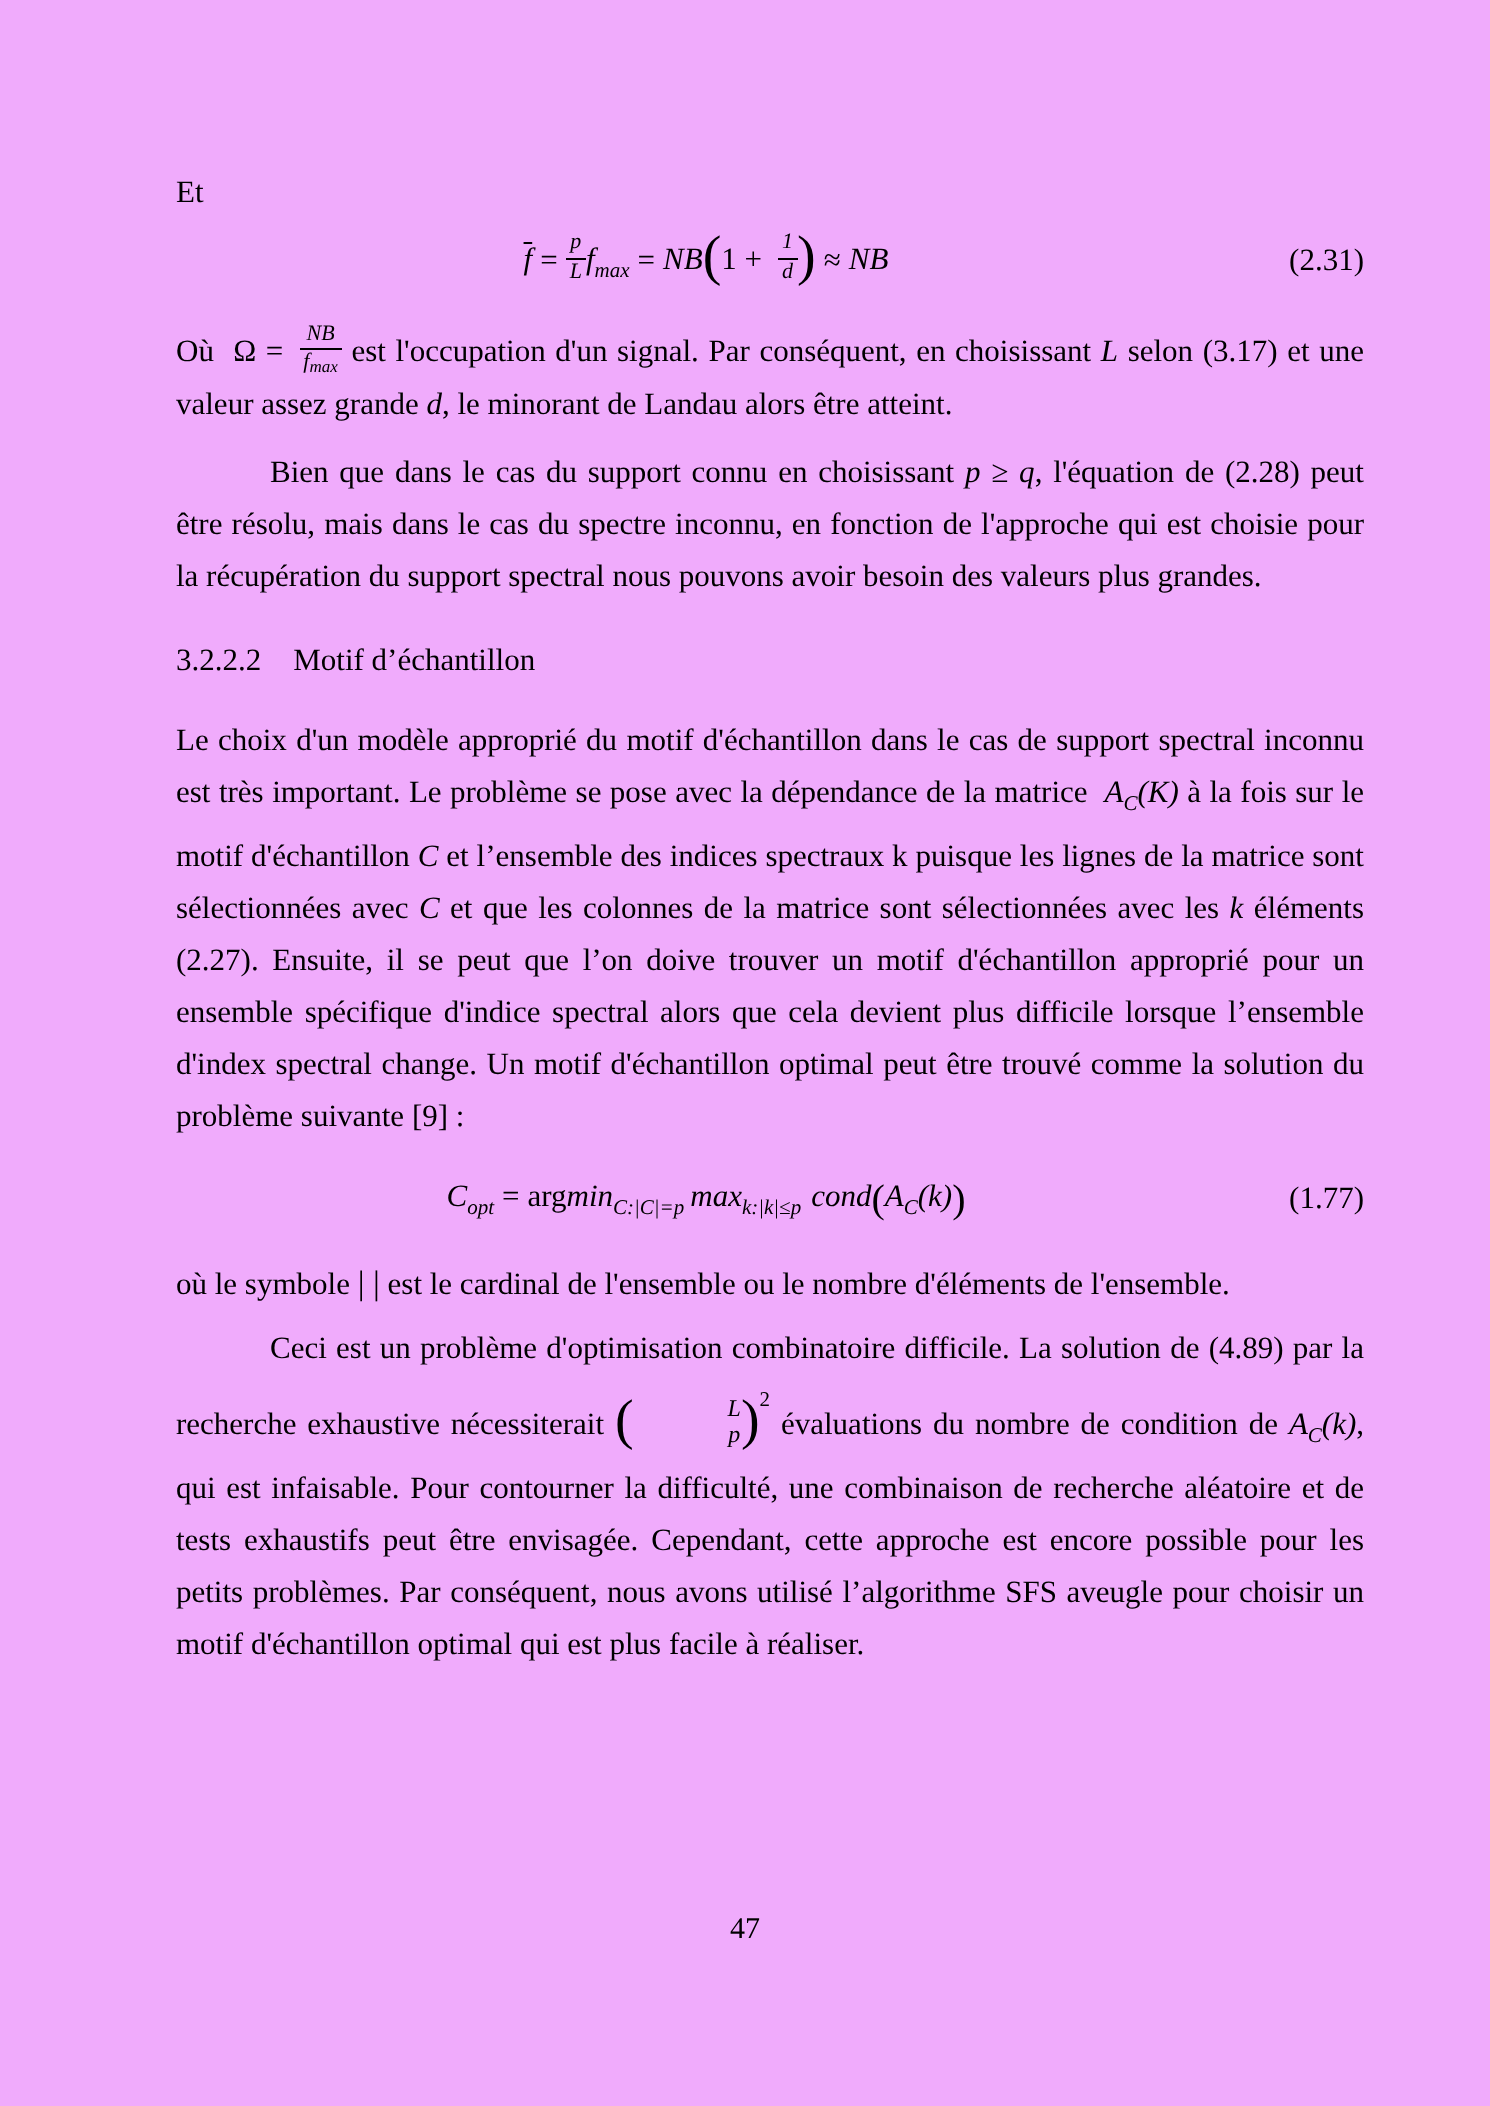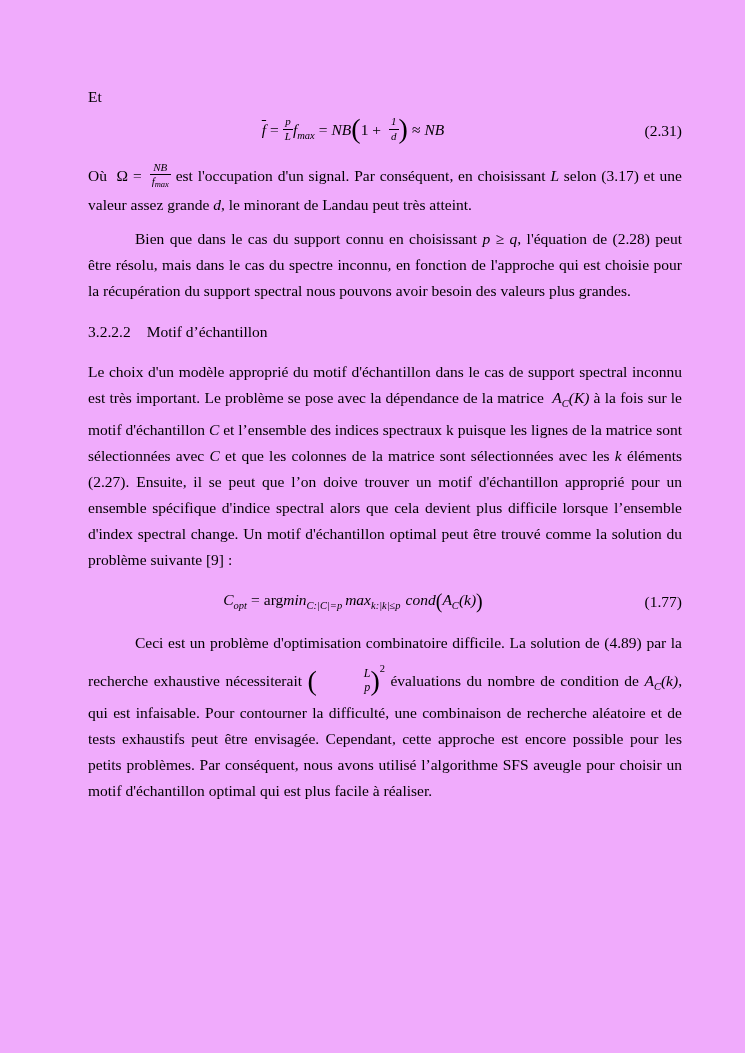--- a/index.html
+++ b/index.html
@@ -53,34 +53,36 @@
           </span><span class="mi">f</span><span class="msub">max</span><span class="mo">=</span><span class="mi">NB</span><span class="bigp">(</span><span>1 +</span><span class="mo"></span><span class="ifrac mi">
             <span class="num">1</span>
             <span class="den">d</span>
           </span><span class="bigp">)</span><span class="mo">≈</span><span class="mi">NB</span></span>
       <span class="eqtag">(2.31)</span>
     </div>
 
     <p id="para1"><span>Où&nbsp; Ω =</span><span class="mo"></span><span class="ifrac mi">
           <span class="num">NB</span>
           <span class="den"><span>f</span><span style="font-size:8.5px;vertical-align:-2px;">max</span></span>
-        </span><span>&nbsp;est l'occupation d'un signal. Par conséquent, en choisissant </span><span class="mi">L</span><span> selon (3.17) et une valeur assez grande </span><span class="mi">d</span><span>, le minorant de Landau peut très atteint.</span></p>
+        </span><span>&nbsp;est l'occupation d'un signal. Par conséquent, en choisissant </span><span class="mi">L</span><span> selon (3.17) et une valeur assez grande </span><span class="mi">d</span><span>, le minorant de Landau alors être atteint.</span></p>
 
     <p id="para2" class="indent"><span>Bien que dans le cas du support connu en choisissant </span><span class="mi">p ≥ q</span><span>, l'équation de (2.28) peut être résolu, mais dans le cas du spectre inconnu, en fonction de l'approche qui est choisie pour la récupération du support spectral nous pouvons avoir besoin des valeurs plus grandes.</span></p>
 
     <h3 id="heading"><span class="hnum">3.2.2.2</span><span>Motif d’échantillon</span></h3>
 
     <p id="para3"><span>Le choix d'un modèle approprié du motif d'échantillon dans le cas de support spectral inconnu est très important. Le problème se pose avec la dépendance de la matrice&nbsp; </span><span class="mi">A</span><span class="msub">C</span><span class="mi">(K)</span><span> à la fois sur le motif d'échantillon </span><span class="mi">C</span><span> et l’ensemble des indices spectraux k puisque les lignes de la matrice sont sélectionnées avec </span><span class="mi">C</span><span> et que les colonnes de la matrice sont sélectionnées avec les </span><span class="mi">k</span><span> éléments (2.27). Ensuite, il se peut que l’on doive trouver un motif d'échantillon approprié pour un ensemble spécifique d'indice spectral alors que cela devient plus difficile lorsque l’ensemble d'index spectral change. Un motif d'échantillon optimal peut être trouvé comme la solution du problème suivante [9] :</span></p>
 
     <div class="eqrow" id="eq320">
       <span class="formula"><span class="mi">C</span><span class="msub">opt</span><span class="mo">=</span><span>arg</span><span class="mi">min</span><span class="msub">C:|C|=p</span><span class="mi" style="margin-left:3px;">max</span><span class="msub">k:|k|≤p</span><span class="mi" style="margin-left:5px;">cond</span><span class="medp">(</span><span class="mi">A</span><span class="msub">C</span><span class="mi">(k)</span><span class="medp">)</span></span>
       <span class="eqtag">(1.77)</span>
     </div>
 
+    <p id="para4"><span>où le symbole </span><span style="font-size:17px;">| |</span><span> est le cardinal de l'ensemble ou le nombre d'éléments de l'ensemble.</span></p>
 
     <p id="para5" class="indent"><span>Ceci est un problème d'optimisation combinatoire difficile. La solution de (4.89) par la recherche exhaustive nécessiterait </span><span class="bigp">(</span><span class="binom">
           <span>L</span>
           <span>p</span>
         </span><span class="bigp">)</span><span class="supexp">2</span><span> évaluations du nombre de condition de </span><span class="mi">A</span><span class="msub">C</span><span class="mi">(k)</span><span>, qui est infaisable. Pour contourner la difficulté, une combinaison de recherche aléatoire et de tests exhaustifs peut être envisagée. Cependant, cette approche est encore possible pour les petits problèmes. Par conséquent, nous avons utilisé l’algorithme SFS aveugle pour choisir un motif d'échantillon optimal qui est plus facile à réaliser.</span></p>
 
   </div>
 
+  <div class="pageno">47</div>
 </div>
 
 </body></html>

